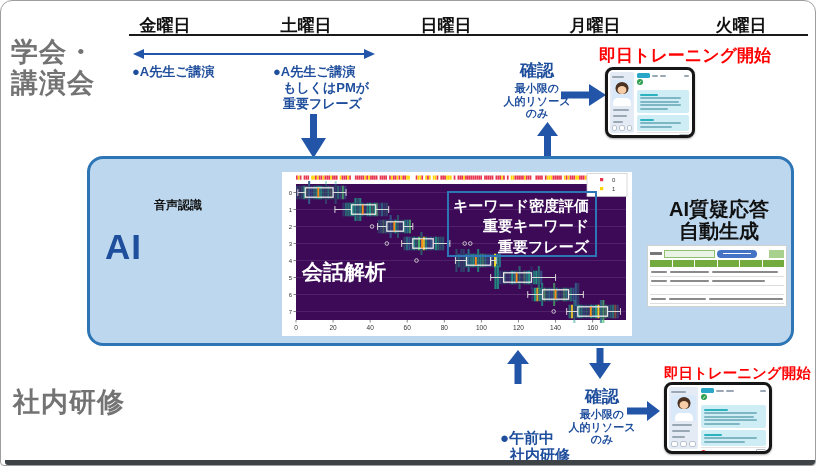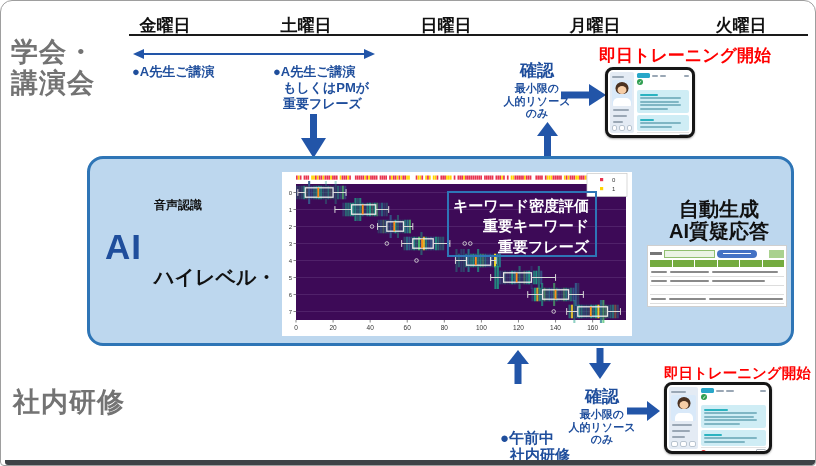--- a/index.html
+++ b/index.html
@@ -168,21 +168,20 @@
       <span class="bar w50" style="margin:0"></span>
       <span class="t-send"></span>
     </div>
   </div>
     </div>
 
   <div id="ai-box">
     <div id="speech-label">音声認識</div>
     <div id="ai-letters">AI</div>
     <div id="summary-label">
-      <div>ハイレベル・</div>
     </div>
 
     <div id="chart-wrap">
       <svg id="boxplot-svg" width="350" height="164" viewBox="0 0 350 164">
           <rect x="0" y="0" width="350" height="164" fill="#fff"></rect>
           <rect x="14" y="12" width="330" height="136" fill="#3D0A57"></rect>
           <rect x="14.0" y="3.5" width="1.7" height="4.2" fill="#E8354F"></rect>
           <rect x="15.9" y="3.5" width="1.7" height="4.2" fill="#FFD400"></rect>
           <rect x="17.8" y="3.5" width="1.7" height="4.2" fill="#E8354F"></rect>
           <rect x="21.6" y="3.5" width="1.7" height="4.2" fill="#E8354F"></rect>
@@ -580,30 +579,31 @@
           <g>
             <rect x="305" y="1.5" width="40" height="23" fill="#fff" stroke="#C9C9C9" stroke-width="0.7"></rect>
             <rect x="318" y="6" width="3.2" height="3.2" fill="#E8354F"></rect>
             <text x="330" y="10" font-size="6" fill="#333">0</text>
             <rect x="318" y="15" width="3.2" height="3.2" fill="#FFD400"></rect>
             <text x="330" y="19" font-size="6" fill="#333">1</text>
           </g>
         </svg>
     </div>
     <div id="analysis-overlay">
+      <div>会話解析</div>
     </div>
     <div id="keyword-box">
       <div>キーワード密度評価</div>
       <div>重要キーワード</div>
       <div>重要フレーズ</div>
     </div>
 
     <div id="qa-label">
+      <div>AI質疑応答</div>
       <div>自動生成</div>
-      <div>AI質疑応答</div>
     </div>
     <div class="qa" style="left:557px;top:86px;width:140px;height:62px">
         <div class="q-top">
     <span class="q-lab"></span>
           <span class="q-input"></span>
     <span class="q-btn">
             <i></i>
           </span>
     <span class="q-help"></span>
         </div>

